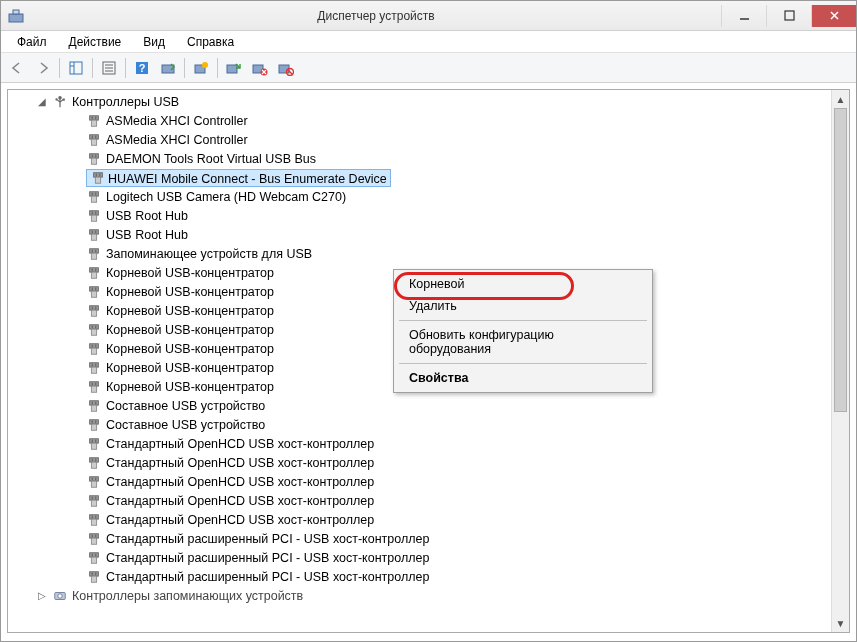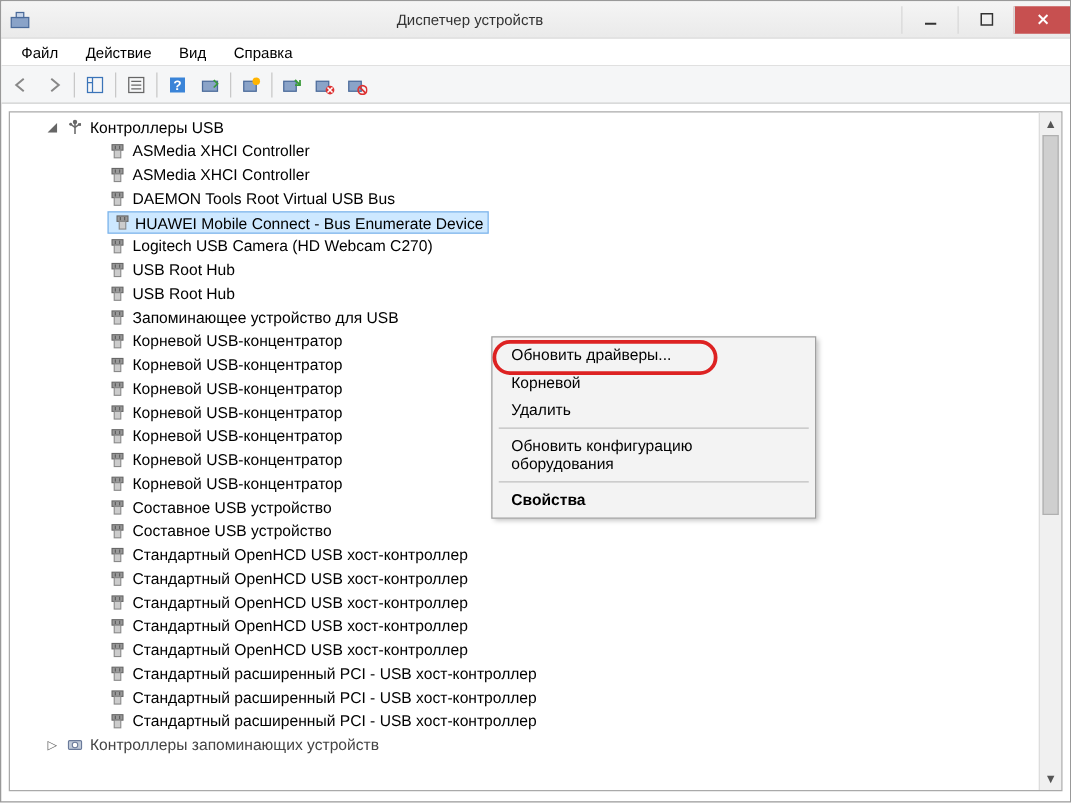--- a/index.html
+++ b/index.html
@@ -246,21 +246,21 @@
         </div>
         <div class="tree-row child">
           <span class="dev-icon">
             <svg class="usb-glyph" viewBox="0 0 16 16">
               <rect x="3" y="2" width="10" height="5" fill="#999" stroke="#666"></rect>
               <rect x="5" y="7" width="6" height="7" fill="#ccc" stroke="#888"></rect>
               <line x1="6" y1="3" x2="6" y2="6" stroke="#555"></line>
               <line x1="10" y1="3" x2="10" y2="6" stroke="#555"></line>
             </svg>
           </span>
-          <span>Запоминающее устройство для USB</span>
+          <span>Запоминающее устройств для USB</span>
         </div>
         <div class="tree-row child">
           <span class="dev-icon">
             <svg class="usb-glyph" viewBox="0 0 16 16">
               <rect x="3" y="2" width="10" height="5" fill="#999" stroke="#666"></rect>
               <rect x="5" y="7" width="6" height="7" fill="#ccc" stroke="#888"></rect>
               <line x1="6" y1="3" x2="6" y2="6" stroke="#555"></line>
               <line x1="10" y1="3" x2="10" y2="6" stroke="#555"></line>
             </svg>
           </span>
@@ -456,21 +456,20 @@
     <div class="scrollbar">
       <div class="sb-arrow">▲</div>
       <div class="sb-track">
           <div class="sb-thumb"></div>
         </div>
       <div class="sb-arrow">▼</div>
     </div>
   </div>
 
   <div class="ctx-menu">
-    <div class="ctx-item">Обновить драйверы...</div>
     <div class="ctx-item">Корневой</div>
     <div class="ctx-item">Удалить</div>
     <div class="ctx-sep"></div>
     <div class="ctx-item">Обновить конфигурацию оборудования</div>
     <div class="ctx-sep"></div>
     <div class="ctx-item bold">Свойства</div>
   </div>
   <div class="red-ring"></div>
 </div>
 

